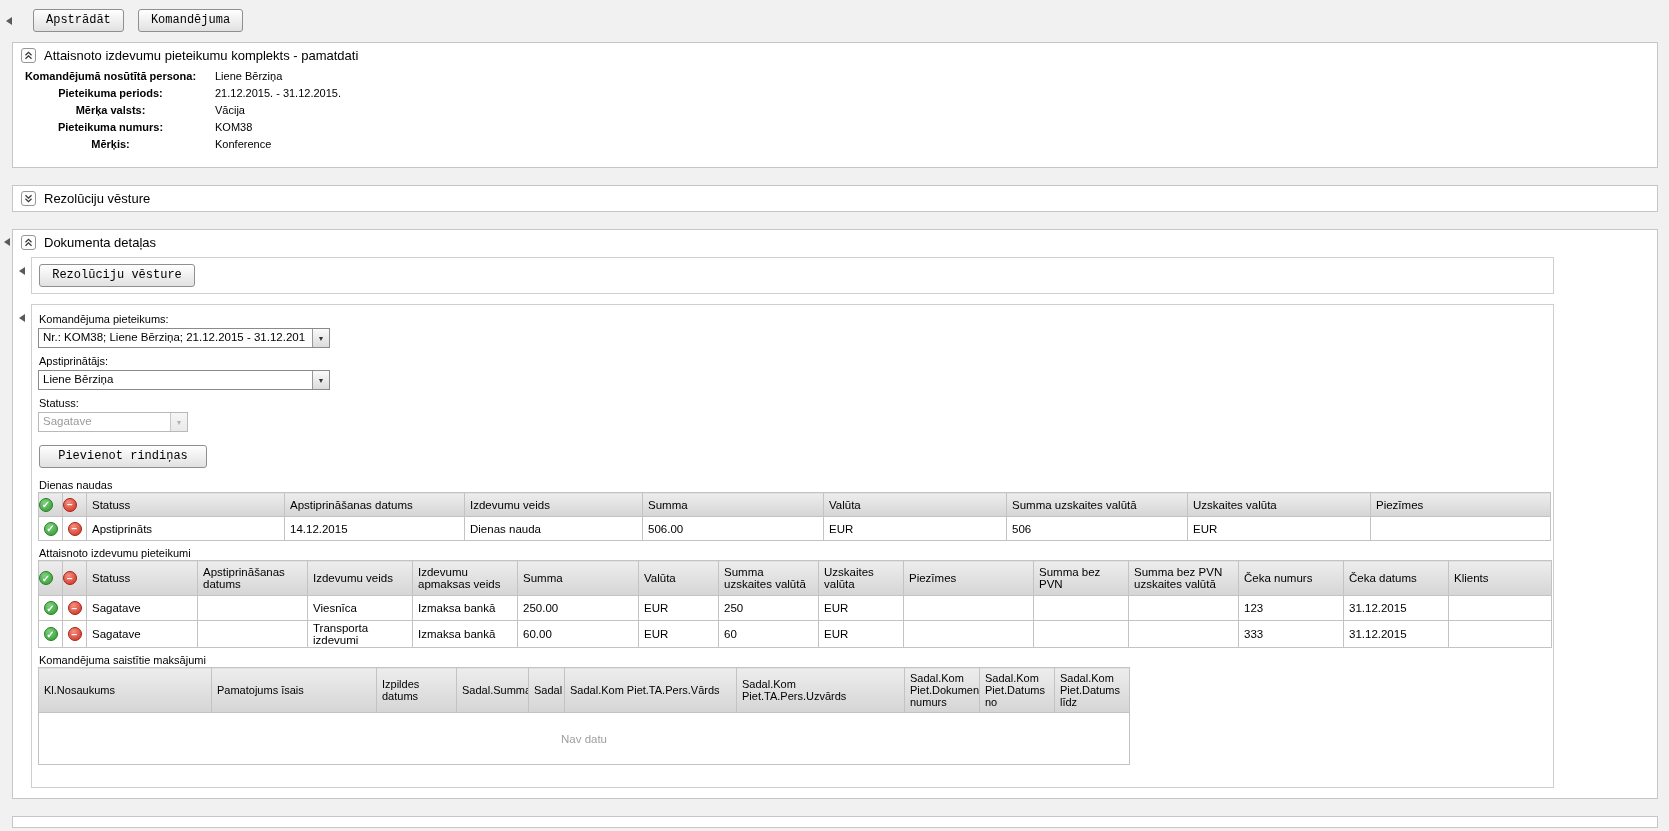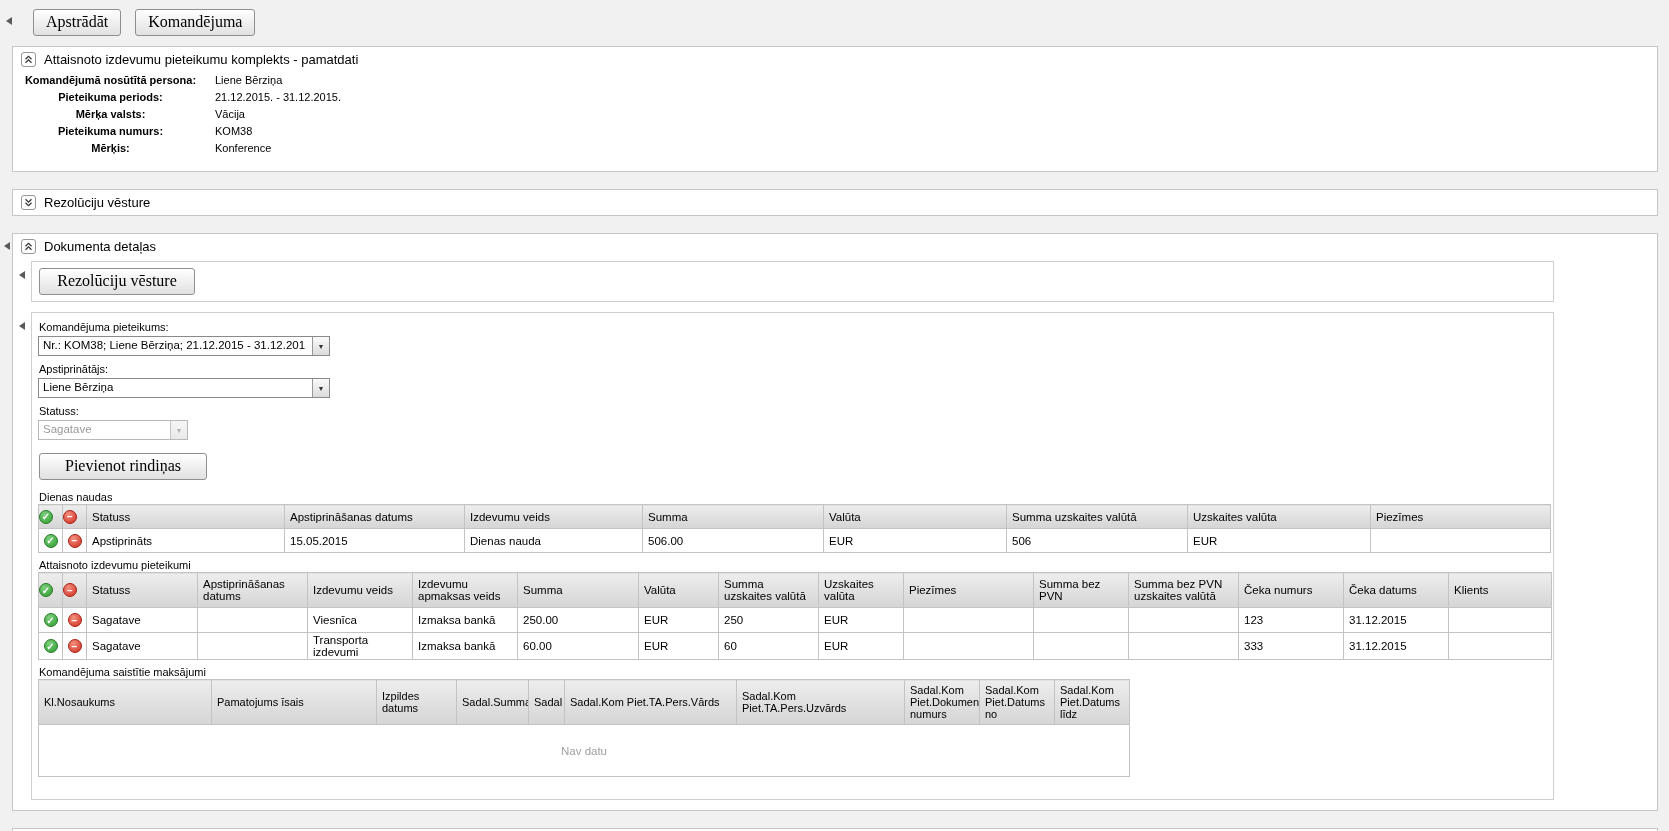--- a/index.html
+++ b/index.html
@@ -7,21 +7,21 @@
   .page { width:1669px; height:831px; position:relative; overflow:hidden;
           font-family:"Liberation Sans", sans-serif; font-size:11px; color:#000; background:#f1f1f1; }
 
   
   .tri { position:absolute; width:0; height:0; border-top:4px solid transparent;
          border-bottom:4px solid transparent; border-right:6px solid #5a5a5a; cursor:pointer; }
 
   
   .toolbar { position:relative; padding:9px 0 8px 33px; }
   .tri-toolbar { left:6px; top:17px; }
-  .btn { display:inline-block; font-family:Liberation Serif, serif; font-size:16px; color:#000;
+  .btn { display:inline-block; font-family:Liberation Mono, monospace; font-size:12px; color:#000;
          padding:3px 12px 4px; background:linear-gradient(#ffffff,#e1e1e1);
          border:1px solid #8f8f8f; border-radius:3px; margin-right:11px; cursor:pointer; }
 
   
   .content { margin:2px 11px 0 12px; }
   .sect { position:relative; margin-bottom:17px; }
   .panel { background:#fff; border:1px solid #c6c6c6; }
   .p-head { display:flex; align-items:center; gap:8px; padding:5px 8px; cursor:pointer; }
   .p-title { font-weight:normal; font-size:13px; }
   .chev { width:15px; height:15px; border:1px solid #979797; border-radius:3px; background:#fdfdfd;
@@ -220,21 +220,21 @@
               </thead>
               <tbody>
                 <tr>
                   <td class="icon-cell"><span class="circle-ic ic-green">
                         <span>✓</span>
                       </span></td>
                   <td class="icon-cell"><span class="circle-ic ic-red">
                         <span>−</span>
                       </span></td>
                   <td>Apstiprināts</td>
-                  <td>15.05.2015</td>
+                  <td>14.12.2015</td>
                   <td>Dienas nauda</td>
                   <td class="num">506.00</td>
                   <td>EUR</td>
                   <td class="num">506</td>
                   <td>EUR</td>
                   <td></td>
                 </tr>
               </tbody>
             </table>
 

